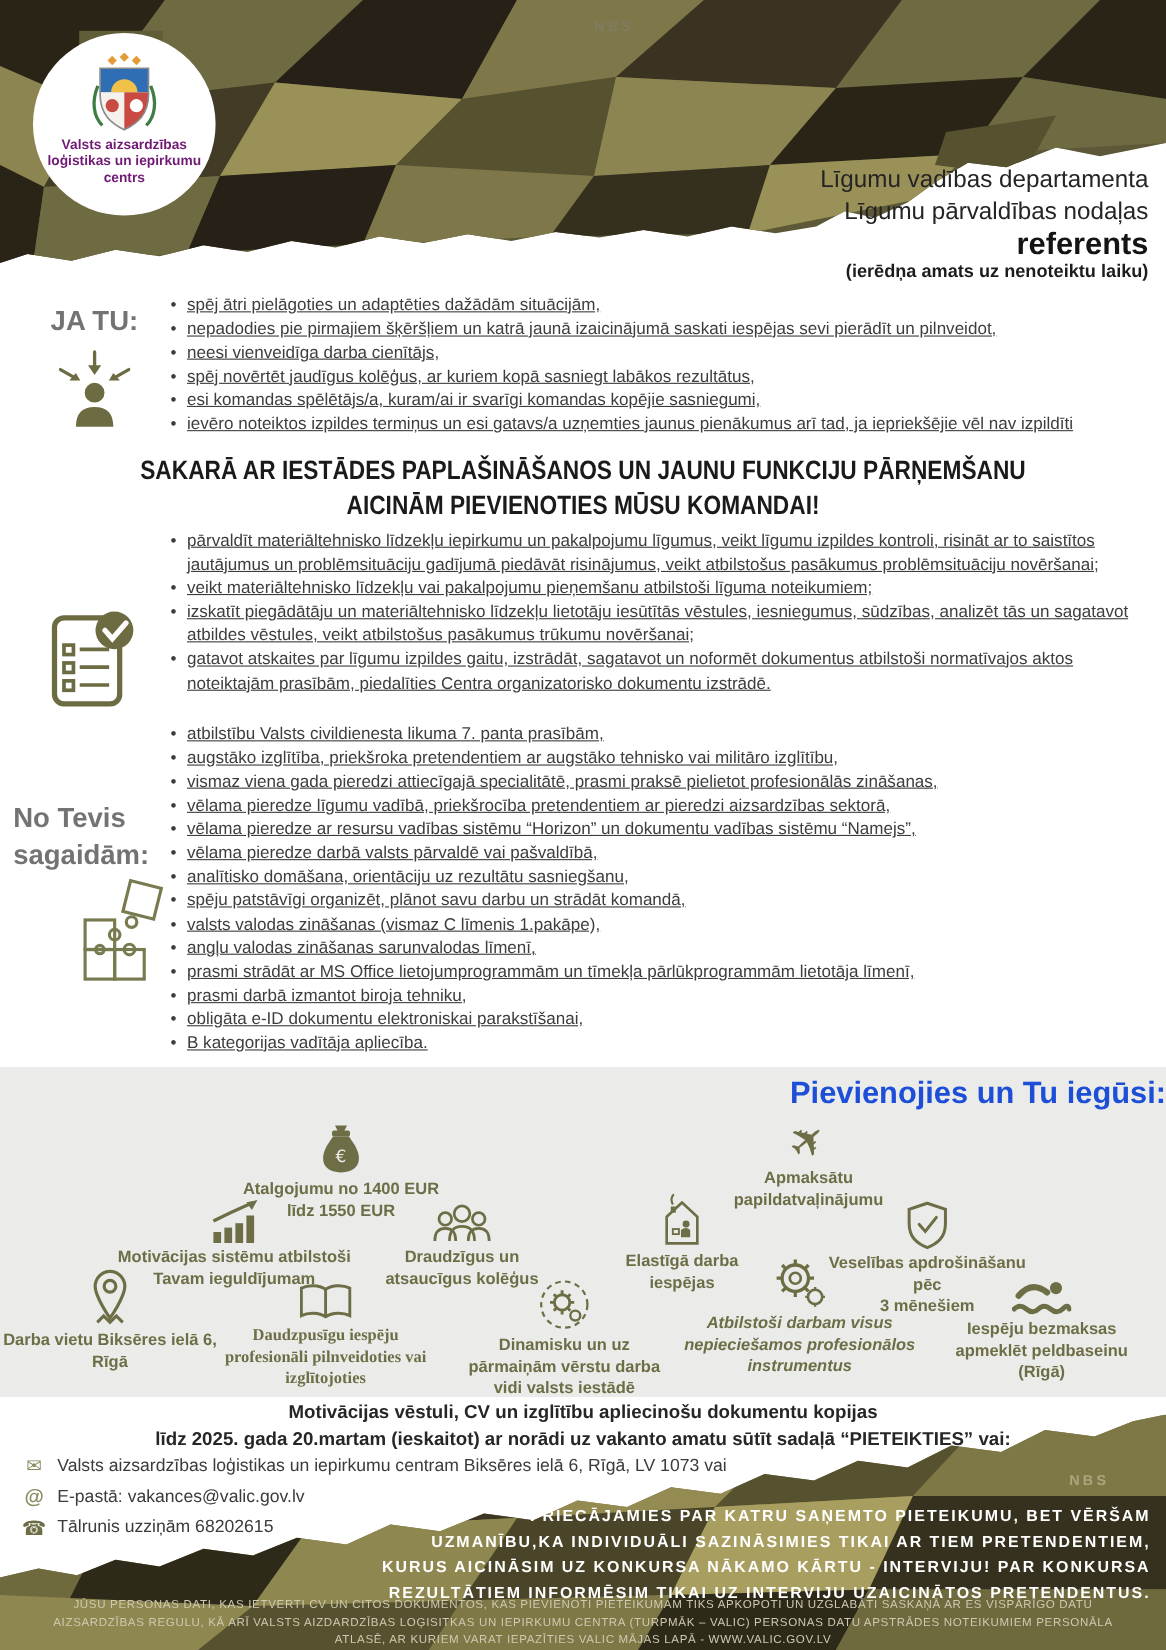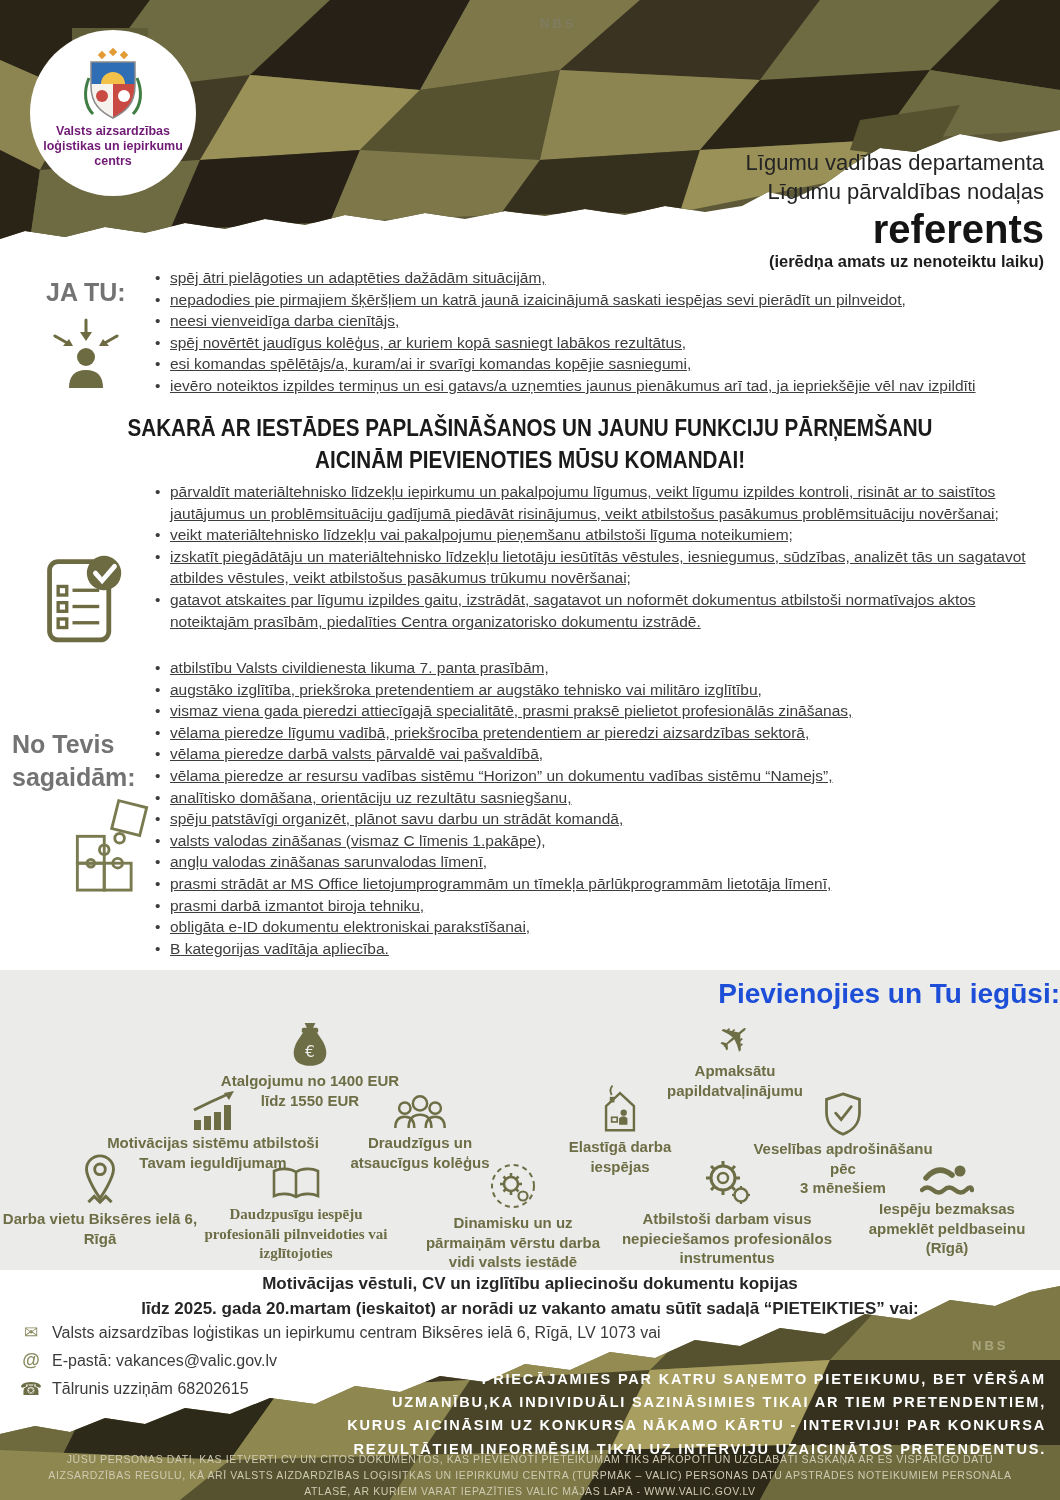--- a/index.html
+++ b/index.html
@@ -14,21 +14,21 @@
                padding-top:18px;box-sizing:border-box;}
   .logo-text{font-size:12.5px;font-weight:600;color:#701a75;text-align:center;line-height:1.2;
              white-space:pre-line;margin-top:2px;}
 
   .nbs-top{left:540px;top:16px;font-size:13px;font-weight:700;letter-spacing:3px;color:rgba(130,130,115,.55);}
   .nbs-bottom{left:972px;top:1338px;font-size:13px;font-weight:700;letter-spacing:3px;color:rgba(235,232,210,.4);}
 
   
   .dept{right:16px;top:148px;text-align:right;color:#242424;}
   .dept-line{font-size:22px;line-height:1.32;}
-  .job-title{font-size:40px;font-weight:800;line-height:1.15;color:#141414;}
+  .job-title{font-size:28px;font-weight:800;line-height:1.15;color:#141414;}
   .job-note{font-size:16.5px;font-weight:700;margin-top:0;color:#1c1c1c;}
 
   
   .sec-label{font-weight:800;color:#737373;font-size:25px;white-space:pre-line;line-height:1.3;}
   .lbl-jatu{left:46px;top:276px;}
   .lbl-tev{left:26px;top:478px;}
   .lbl-notevis{left:12px;top:728px;}
 
   
   ul.bullets{list-style:none;margin:0;padding:0;font-size:15.5px;line-height:21.6px;color:#3d3d3d;text-decoration:underline;}
@@ -53,21 +53,21 @@
   .benefit .ic{display:flex;justify-content:center;align-items:flex-end;}
   .b-money{left:170px;top:50px;width:280px;}
   .b-plane{left:615px;top:48px;width:240px;}
   .b-growth{left:73px;top:120px;width:280px;}
   .b-people{left:320px;top:122px;width:200px;}
   .b-house{left:540px;top:112px;width:160px;}
   .b-shield{left:713px;top:122px;width:260px;}
   .b-pin{left:0px;top:182px;width:200px;}
   .b-book{left:156px;top:196px;width:280px;font-family:Liberation Serif, serif;}
   .b-dynamic{left:398px;top:192px;width:230px;}
-  .b-tools{left:592px;top:188px;width:270px;}
+  .b-tools{left:592px;top:172px;width:270px;font-style:italic;}
   .b-swim{left:837px;top:192px;width:220px;}
   .plane-glyph{font-size:40px;color:#6d6e46;display:inline-block;transform:rotate(-40deg);line-height:1;}
 
   
   .apply{left:0;top:1272px;width:1060px;text-align:center;font-weight:800;color:#262626;font-size:17px;line-height:1.45;}
   .contact-row{left:20px;display:flex;align-items:center;gap:10px;font-size:16px;color:#3b3b3b;}
   .c1{top:1322px;} .c2{top:1350px;} .c3{top:1378px;}
   .contact-ic{width:22px;display:inline-flex;justify-content:center;color:#8a8a60;font-size:17px;}
   .at-glyph{font-weight:700;color:#8a8a60;font-size:18px;}
   .phone-glyph{color:#6d6e46;font-size:18px;}
@@ -235,22 +235,22 @@
       <circle cx="58" cy="70" r="5"></circle>
       <circle cx="30" cy="70" r="4"></circle>
       <circle cx="60" cy="44" r="5"></circle>
     </g>
   </svg>
   <ul class="layer bullets list-notevis">
     <li>atbilstību Valsts civildienesta likuma 7. panta prasībām,</li>
     <li>augstāko izglītība, priekšroka pretendentiem ar augstāko tehnisko vai militāro izglītību,</li>
     <li>vismaz viena gada pieredzi attiecīgajā specialitātē, prasmi praksē pielietot profesionālās zināšanas,</li>
     <li>vēlama pieredze līgumu vadībā, priekšrocība pretendentiem ar pieredzi aizsardzības sektorā,</li>
+    <li>vēlama pieredze ar resursu vadības sistēmu “Horizon” un dokumentu vadības sistēmu “Namejs”,</li>
     <li>vēlama pieredze darbā valsts pārvaldē vai pašvaldībā,</li>
-    <li>vēlama pieredze ar resursu vadības sistēmu “Horizon” un dokumentu vadības sistēmu “Namejs”,</li>
     <li>analītisko domāšana, orientāciju uz rezultātu sasniegšanu,</li>
     <li>spēju patstāvīgi organizēt, plānot savu darbu un strādāt komandā,</li>
     <li>valsts valodas zināšanas (vismaz C līmenis 1.pakāpe),</li>
     <li>angļu valodas zināšanas sarunvalodas līmenī,</li>
     <li>prasmi strādāt ar MS Office lietojumprogrammām un tīmekļa pārlūkprogrammām lietotāja līmenī,</li>
     <li>prasmi darbā izmantot biroja tehniku,</li>
     <li>obligāta e-ID dokumentu elektroniskai parakstīšanai,</li>
     <li>B kategorijas vadītāja apliecība.</li>
   </ul>
 

